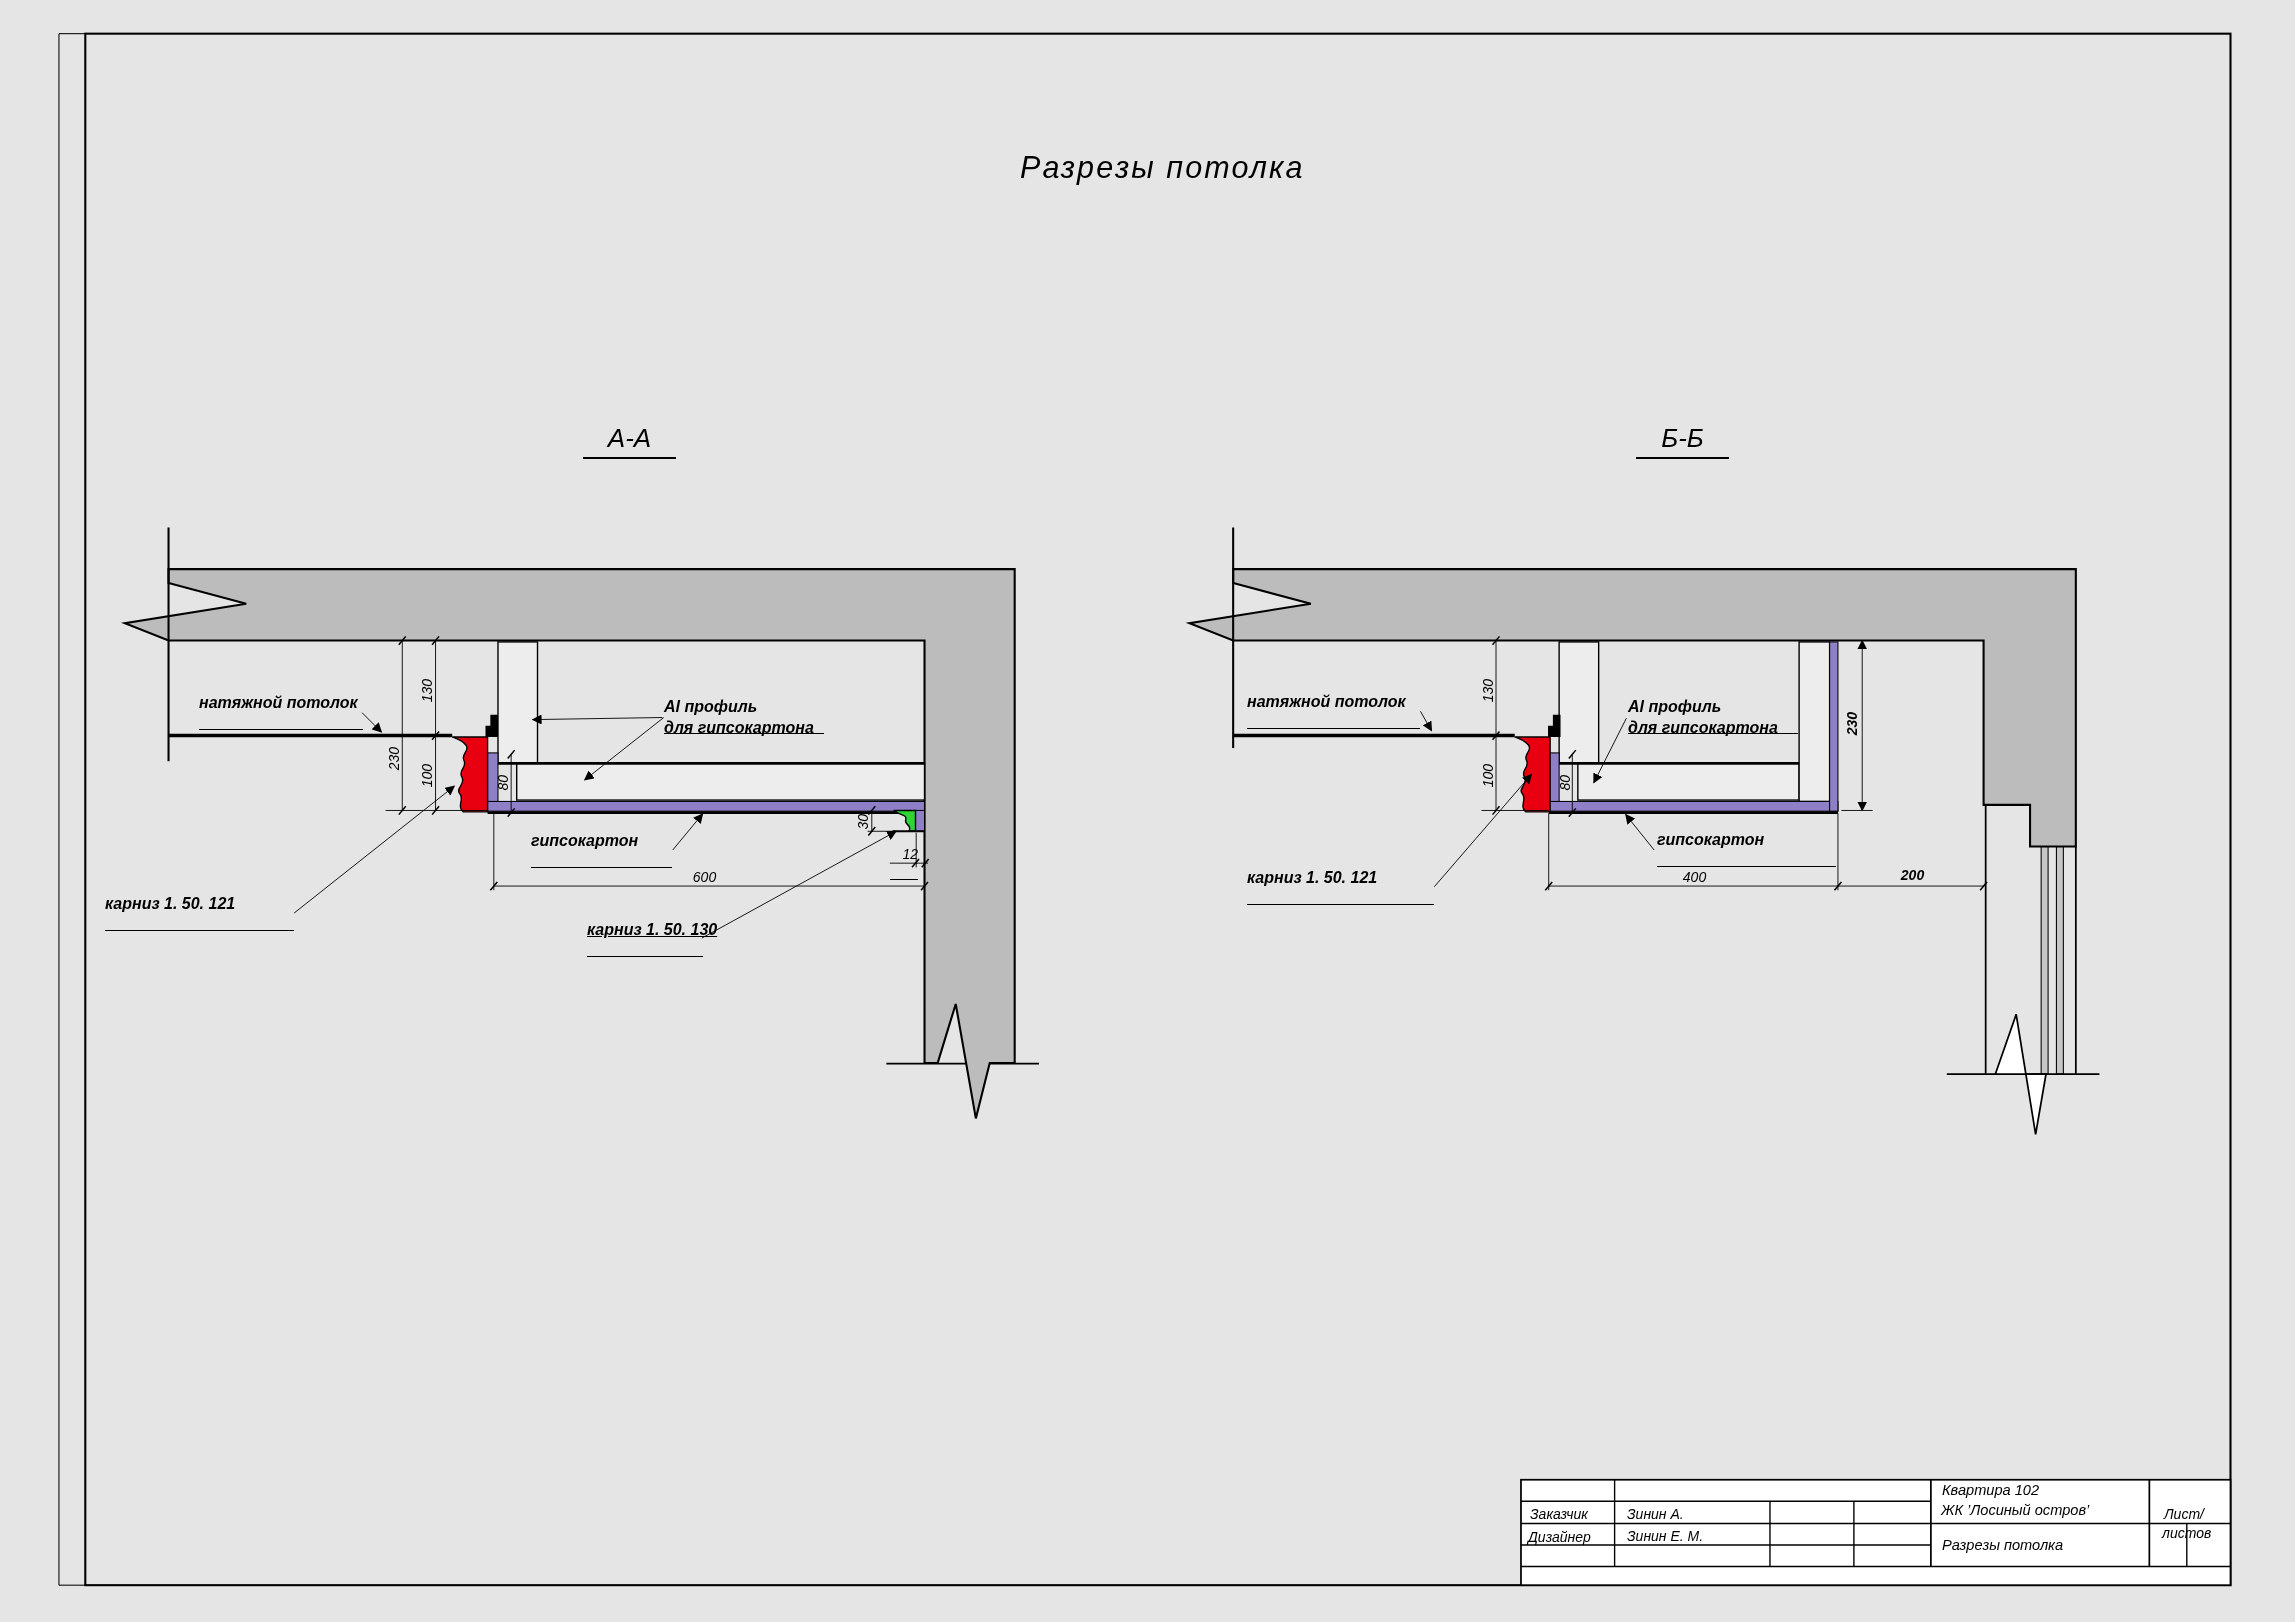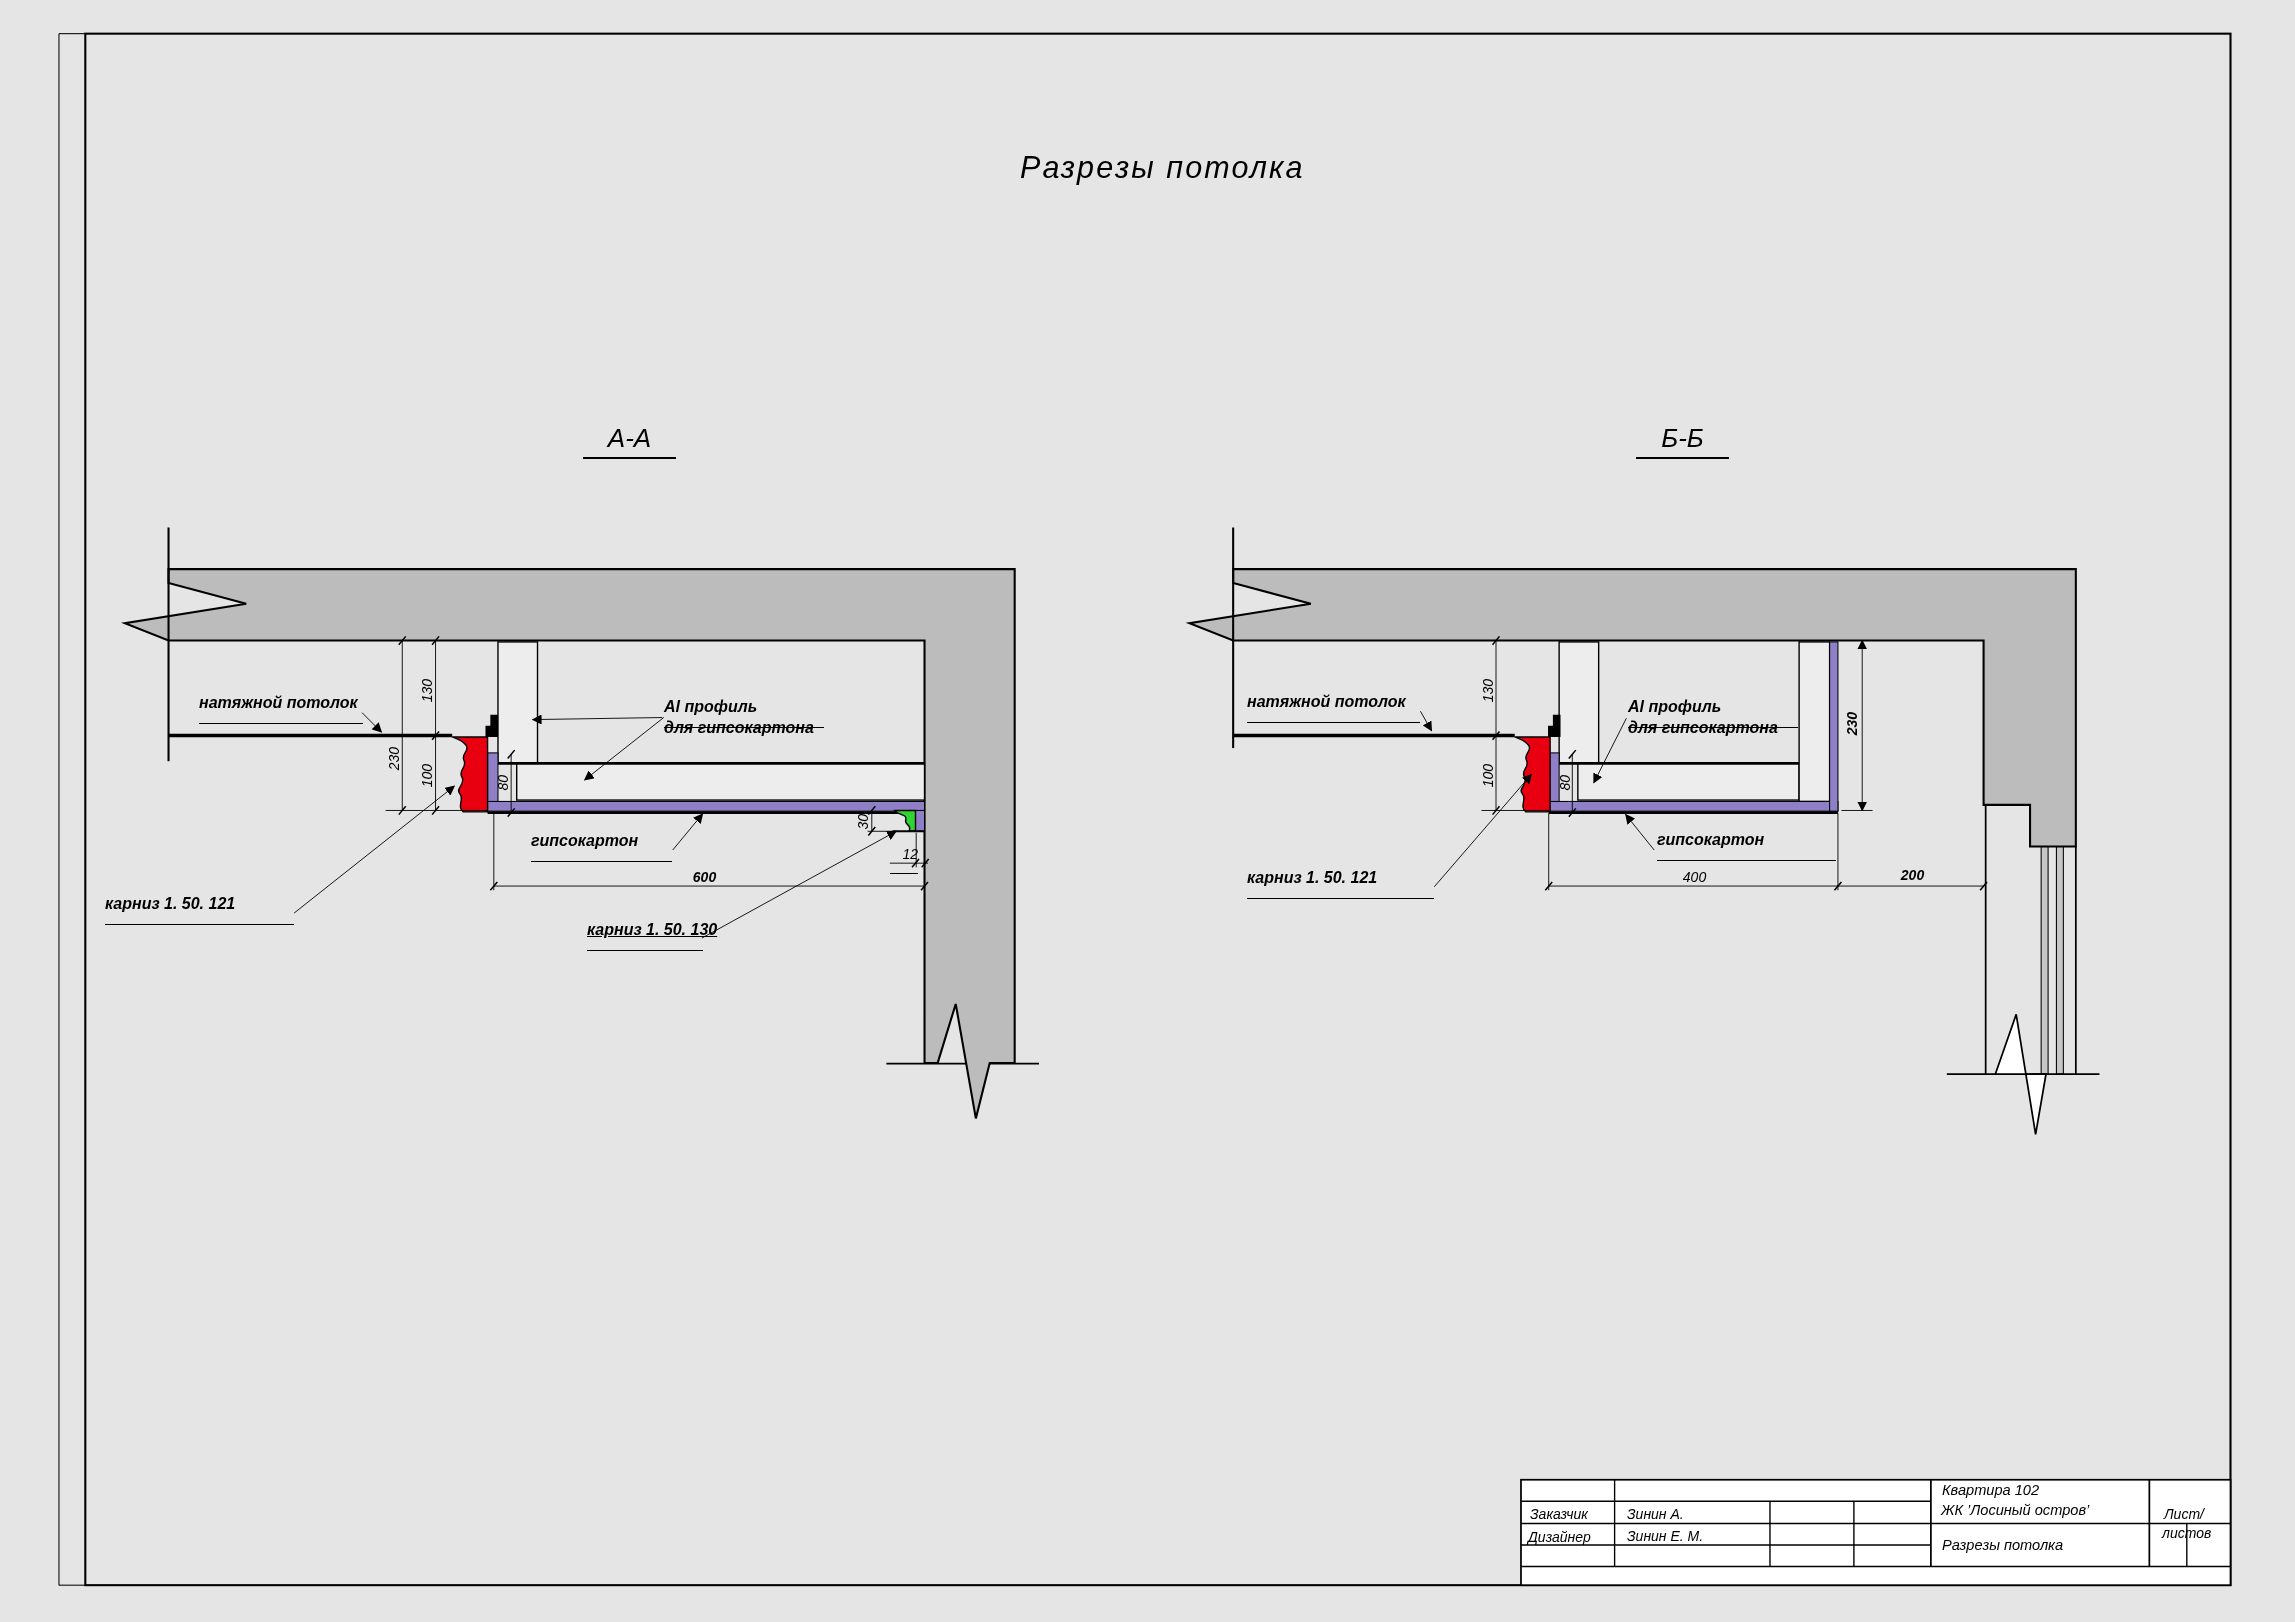--- a/index.html
+++ b/index.html
@@ -3,21 +3,21 @@
 <meta charset="utf-8">
 <style>
   html,body{margin:0;padding:0;background:#fff;}
   #sheet{position:relative;width:2295px;height:1623px;background:#e5e5e5;overflow:hidden;
          font-family:"Liberation Sans", sans-serif;color:#000;}
   #geom{position:absolute;left:0;top:0;}
   .txt{position:absolute;font-style:italic;white-space:nowrap;}
   .pagetitle{font-size:30.5px;letter-spacing:2.1px;}
   .hdr{font-size:26px;text-align:center;border-bottom:2.1px solid #000;padding-bottom:2.8px;}
   .lbl{font-size:16px;font-weight:bold;}
-  .ul{border-bottom:1.4px solid #000;padding-bottom:11px;}
+  .ul{border-bottom:1.4px solid #000;padding-bottom:17px;}
   .dim{font-size:14px;text-align:center;}
   .rdim{position:absolute;width:58px;height:15.3px;line-height:15.3px;text-align:center;
         transform:rotate(-90deg);font-style:italic;font-size:14px;white-space:nowrap;}
   .b{font-weight:bold;}
   .tb{font-size:14px;margin-top:24px;}
   .tb2{font-size:14.6px;}
 </style>
 </head>
 <body>
 
@@ -178,21 +178,21 @@
   <div class="txt lbl ul" style="left:105px;top:895px;width:189px;">карниз 1. 50. 121</div>
   <div class="txt lbl ul" style="left:664px;top:698px;width:160px;">Al профиль</div>
   <div class="txt lbl" style="left:664px;top:719px;">для гипсокартона</div>
   <div class="txt lbl ul" style="left:531px;top:832px;width:141px;">гипсокартон</div>
   <div class="txt lbl ul" style="left:587px;top:921px;width:116px;text-decoration:underline;">карниз 1. 50. 130</div>
   <div class="rdim" style="left:399px;top:683px;">130</div>
   <div class="rdim" style="left:366px;top:751px;">230</div>
   <div class="rdim" style="left:399px;top:768px;">100</div>
   <div class="rdim" style="left:475px;top:775px;">80</div>
   <div class="rdim" style="left:835px;top:814px;">30</div>
-  <div class="txt dim" style="left:677px;top:869px;width:55px;font-weight:bold;">600</div>
+  <div class="txt dim" style="left:677px;top:869px;width:55px;">600</div>
   <div class="txt dim ul" style="left:890px;top:846px;width:28px;text-align:right;">12</div>
 
   <div class="txt hdr" style="left:1636px;top:423px;width:93px;">Б-Б</div>
   <div class="txt lbl ul" style="left:1247px;top:693px;width:173px;">натяжной потолок</div>
   <div class="txt lbl ul" style="left:1247px;top:869px;width:187px;">карниз 1. 50. 121</div>
   <div class="txt lbl ul" style="left:1628px;top:698px;width:170px;">Al профиль</div>
   <div class="txt lbl" style="left:1628px;top:719px;">для гипсокартона</div>
   <div class="txt lbl ul" style="left:1657px;top:831px;width:179px;">гипсокартон</div>
   <div class="rdim" style="left:1460px;top:683px;">130</div>
   <div class="rdim" style="left:1460px;top:768px;">100</div>

